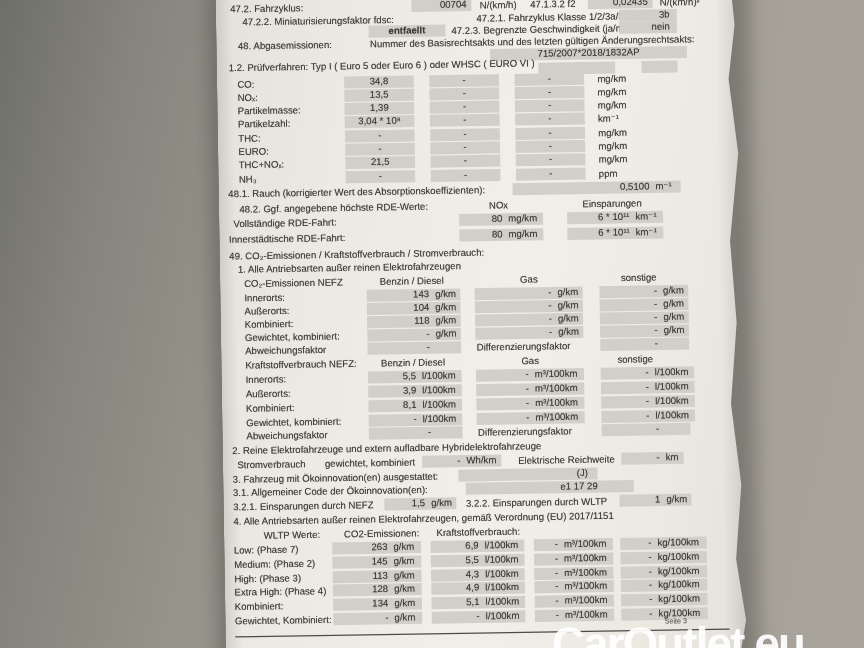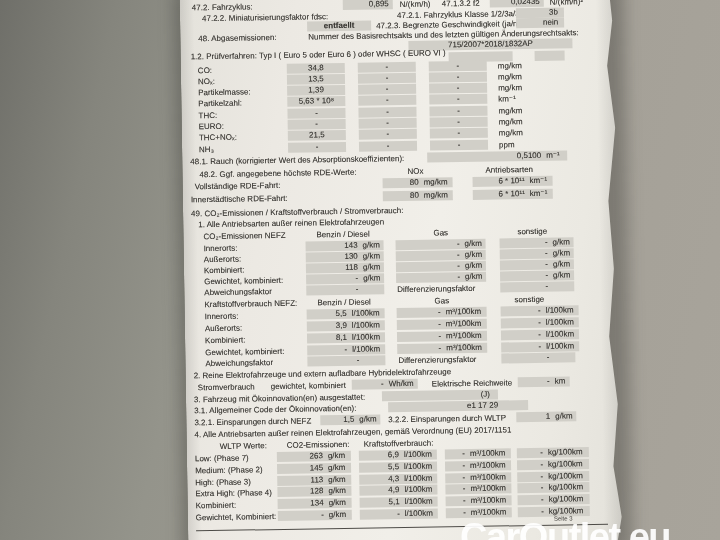--- a/index.html
+++ b/index.html
@@ -37,21 +37,21 @@
 </style>
 </head>
 <body>
 
 <div class="paper-shadow"></div>
 
 <div class="paper">
 
   <div class="ln" style="top:10px">
     <span class="t" style="left:12px">47.2. Fahrzyklus:</span>
-    <span class="bx r" style="left:163px;width:50px;padding-right:4px">0,895</span>
+    <span class="bx r" style="left:163px;width:50px;padding-right:4px">00704</span>
     <span class="t" style="left:220px">N/(km/h)</span>
     <span class="t" style="left:262px">47.1.3.2 f2</span>
     <span class="bx r" style="left:310px;width:54px;padding-right:4px">0,02435</span>
     <span class="t" style="left:370px">N/(km/h)²</span>
   </div>
   <div class="ln" style="top:21px">
     <span class="t" style="left:22px">47.2.2. Miniaturisierungsfaktor fdsc:</span>
     <span class="t" style="left:217px">47.2.1. Fahrzyklus Klasse 1/2/3a/3b:</span>
     <span class="bx r" style="left:336px;width:48px;padding-right:6px">3b</span>
   </div>
@@ -91,21 +91,21 @@
   </div>
   <div class="ln" style="top:95px">
     <span class="t" style="left:17px">Partikelmasse:</span>
     <span class="bx c" style="left:106px;width:58px">1,39</span>
     <span class="bx c" style="left:177px;width:58px">-</span>
     <span class="bx c" style="left:248px;width:58px">-</span>
     <span class="t" style="left:317px">mg/km</span>
   </div>
   <div class="ln" style="top:106px">
     <span class="t" style="left:17px">Partikelzahl:</span>
-    <span class="bx c" style="left:106px;width:58px">5,63 * 10⁸</span>
+    <span class="bx c" style="left:106px;width:58px">3,04 * 10⁸</span>
     <span class="bx c" style="left:177px;width:58px">-</span>
     <span class="bx c" style="left:248px;width:58px">-</span>
     <span class="t" style="left:317px">km⁻¹</span>
   </div>
   <div class="ln" style="top:118px">
     <span class="t" style="left:17px">THC:</span>
     <span class="bx c" style="left:106px;width:58px">-</span>
     <span class="bx c" style="left:177px;width:58px">-</span>
     <span class="bx c" style="left:248px;width:58px">-</span>
     <span class="t" style="left:317px">mg/km</span>
@@ -136,21 +136,21 @@
     <span class="t" style="left:8px">48.1. Rauch (korrigierter Wert des Absorptionskoeffizienten):</span>
     <span class="bx vu" style="left:245px;width:140px">
       <span class="v">0,5100</span>
       <span class="u" style="width:26px">m⁻¹</span>
     </span>
   </div>
 
   <div class="ln" style="top:177px">
     <span class="t" style="left:17px">48.2. Ggf. angegebene höchste RDE-Werte:</span>
     <span class="t" style="left:225px">NOx</span>
-    <span class="t" style="left:303px">Antriebsarten</span>
+    <span class="t" style="left:303px">Einsparungen</span>
   </div>
   <div class="ln" style="top:189px">
     <span class="t" style="left:12px">Vollständige RDE-Fahrt:</span>
     <span class="bx vu" style="left:200px;width:70px">
       <span class="v">80</span>
       <span class="u" style="width:34px">mg/km</span>
     </span>
     <span class="bx vu" style="left:290px;width:80px">
       <span class="v">6 * 10¹¹</span>
       <span class="u" style="width:28px">km⁻¹</span>
@@ -192,21 +192,21 @@
         <span class="u" style="width:26px">g/km</span>
       </span>
     <span class="bx vu" style="left:316px;width:74px">
         <span class="v">-</span>
         <span class="u" style="width:26px">g/km</span>
       </span>
   </div>
   <div class="ln" style="top:262px">
     <span class="t" style="left:20px">Außerorts:</span>
     <span class="bx vu" style="left:122px;width:78px">
-        <span class="v">130</span>
+        <span class="v">104</span>
         <span class="u" style="width:26px">g/km</span>
       </span>
     <span class="bx vu" style="left:212px;width:90px">
         <span class="v">-</span>
         <span class="u" style="width:26px">g/km</span>
       </span>
     <span class="bx vu" style="left:316px;width:74px">
         <span class="v">-</span>
         <span class="u" style="width:26px">g/km</span>
       </span>

